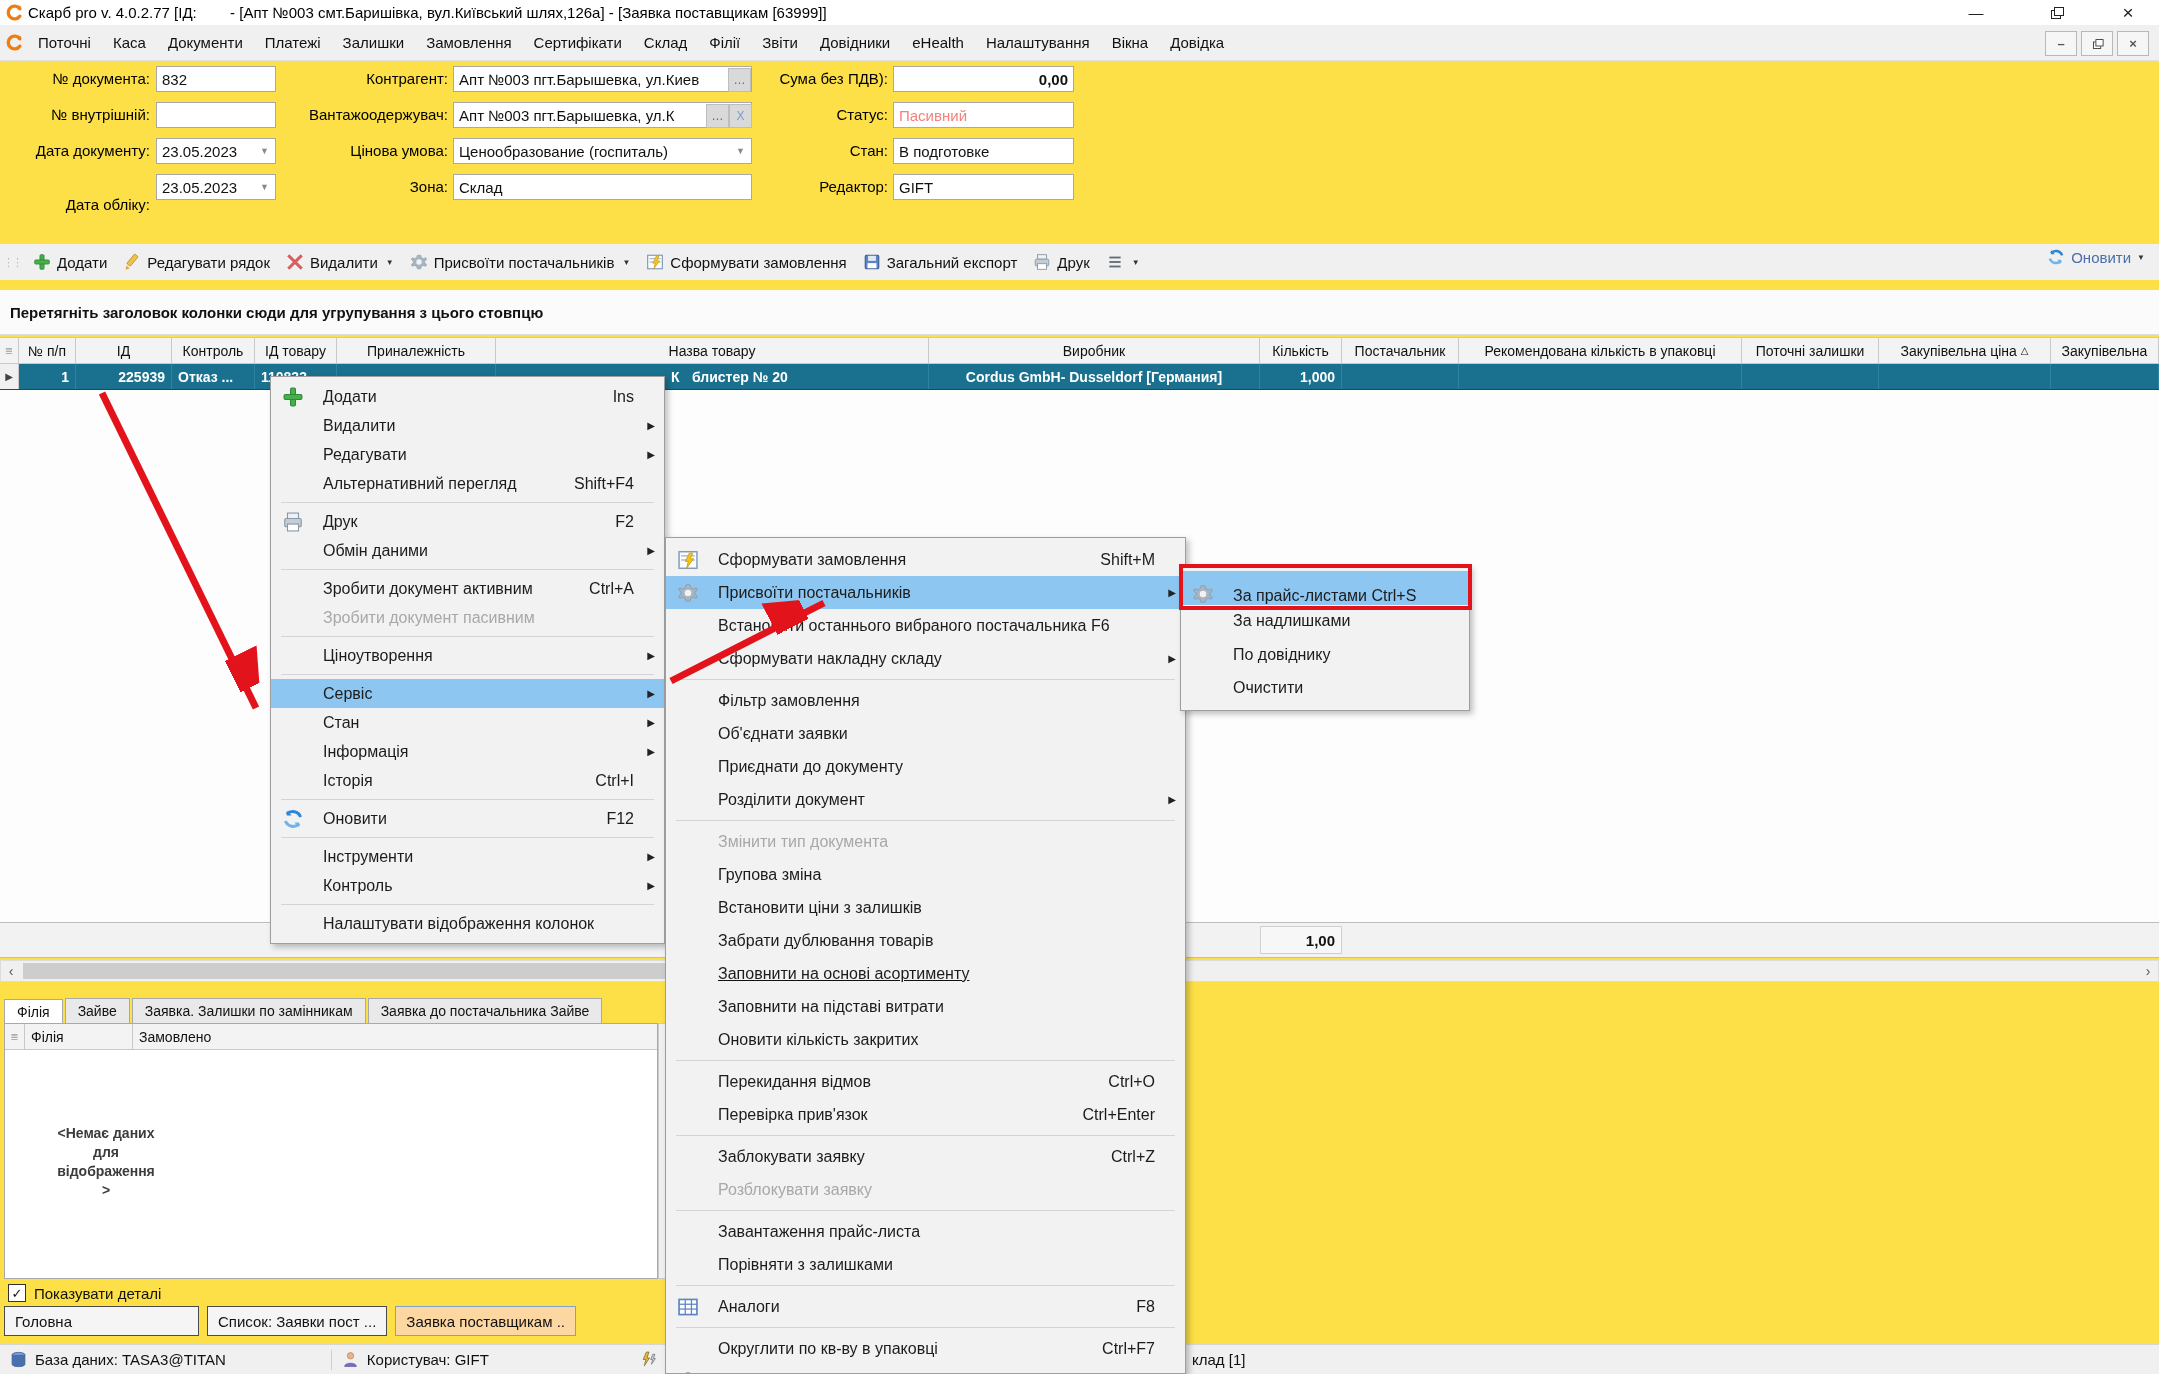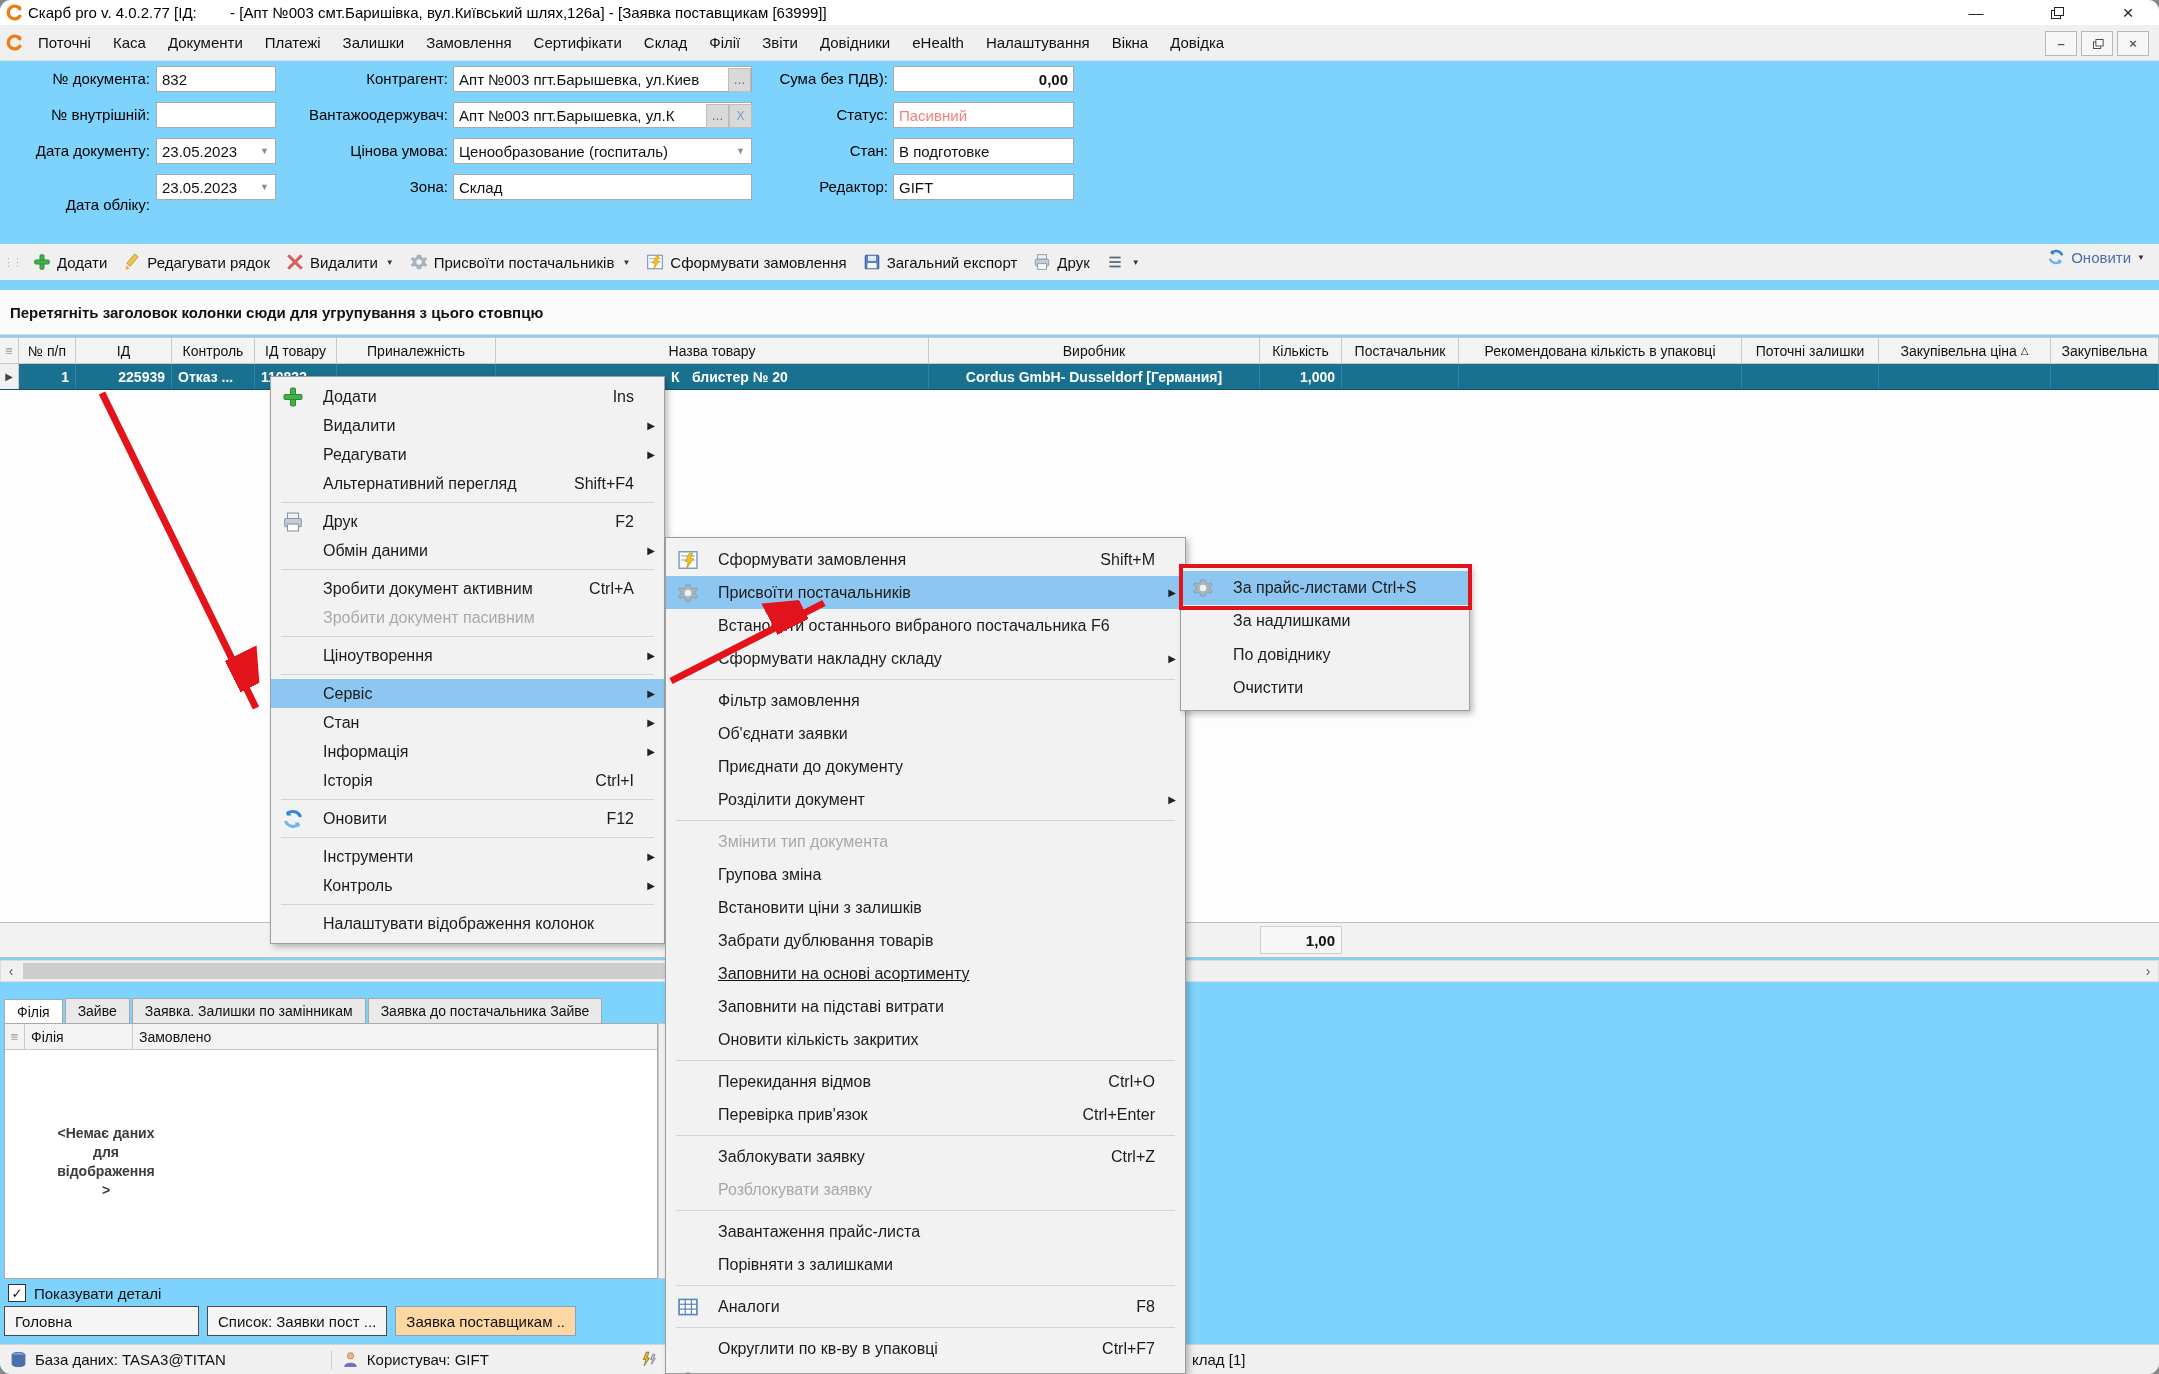--- a/index.html
+++ b/index.html
@@ -1,17 +1,17 @@
 <!DOCTYPE html>
 <html><head>
 <meta charset="utf-8">
 <style>
   html,body{margin:0;padding:0;background:#888;}
-  .screen{position:relative;width:2159px;height:1374px;background:#7dd3fc;overflow:hidden;
-          font-family:"Liberation Sans","DejaVu Sans",sans-serif;font-size:15px;color:#111;border-radius:11px;}
+  .screen{position:relative;width:2159px;height:1374px;background:#fde047;overflow:hidden;
+          font-family:"Liberation Sans","DejaVu Sans",sans-serif;font-size:15px;color:#111;}
   .abs{position:absolute;}
   
   .titlebar{left:0;top:0;width:2159px;height:25px;background:#fff;display:flex;align-items:center;}
   .titlebar .title{margin-left:8px;white-space:pre;font-size:15px;color:#000;}
   .winctrl{position:absolute;top:0;height:25px;display:flex;align-items:center;justify-content:center;width:46px;color:#222;}
   .wc-min{right:160px;} .wc-max{right:80px;} .wc-close{right:8px;font-size:19px;}
   .restore-box{position:relative;width:11px;height:10px;}
   .restore-box i{position:absolute;border:1.5px solid #222;background:#fff;width:8px;height:7px;display:block;}
   .restore-box i.b{left:0;top:2px;} .restore-box i.f{left:3px;top:-1px;}
   
@@ -677,21 +677,21 @@
       </div>
       <div class="mi" style="height: 33px;">
         <svg class="ic">
           <use href="#ic-plus"></use>
         </svg>
         <span class="lbl"></span>
         <span class="sc">Shift+F12</span>
       </div>
     </div>
   <div class="menu" id="assign-menu">
-      <div class="mi hl" style="height: 33.5px;">
+      <div class="mi hl" style="height: 33.5px; align-items: flex-end;">
         <svg class="ic">
           <use href="#ic-gear"></use>
         </svg>
         <span class="lbl">За прайс-листами Ctrl+S</span>
       </div>
       <div class="mi" style="height: 33.5px;">
         <span class="lbl">За надлишками</span>
       </div>
       <div class="mi" style="height: 33.5px;">
         <span class="lbl">По довіднику</span>

